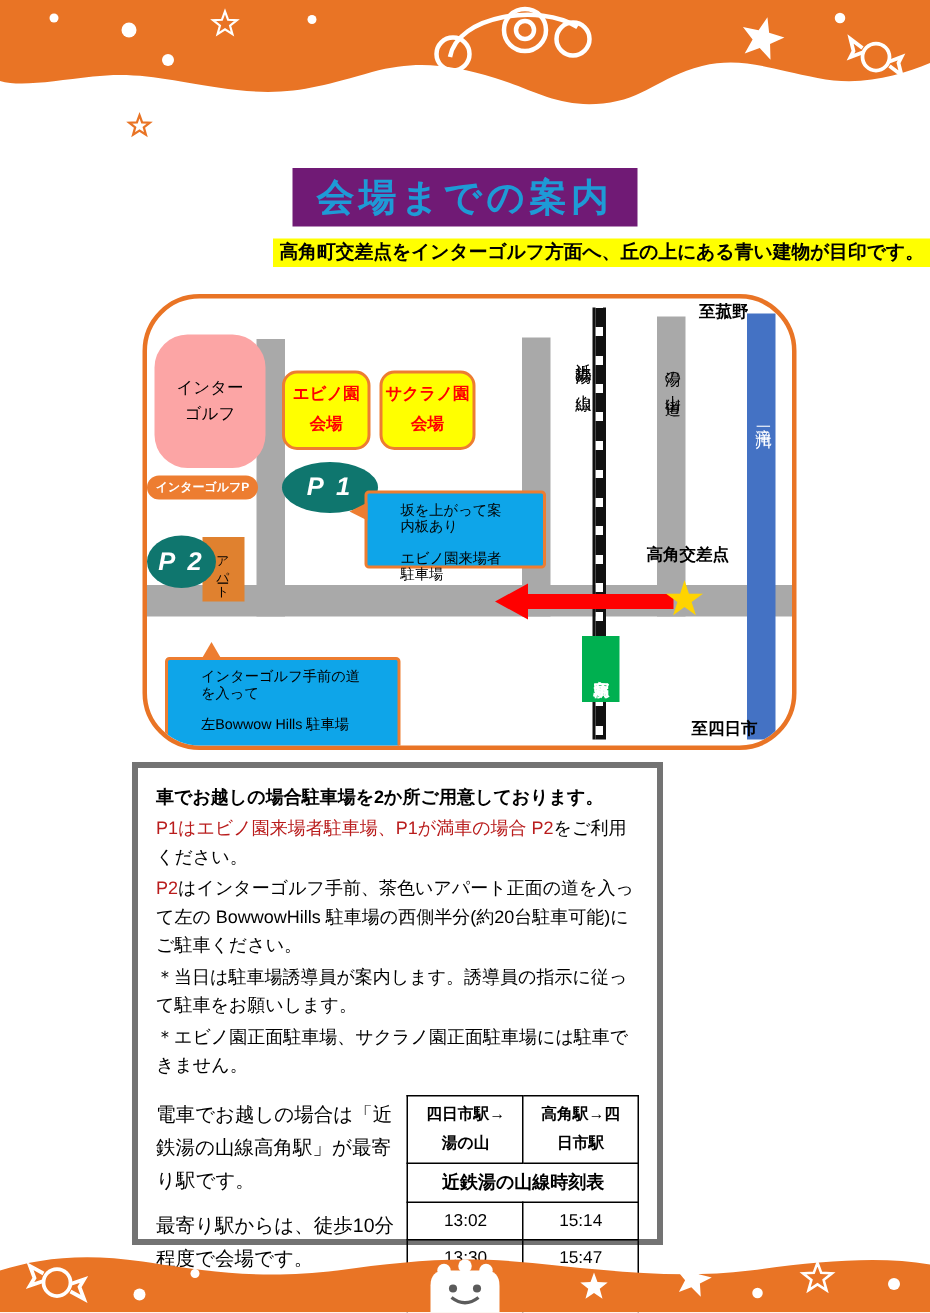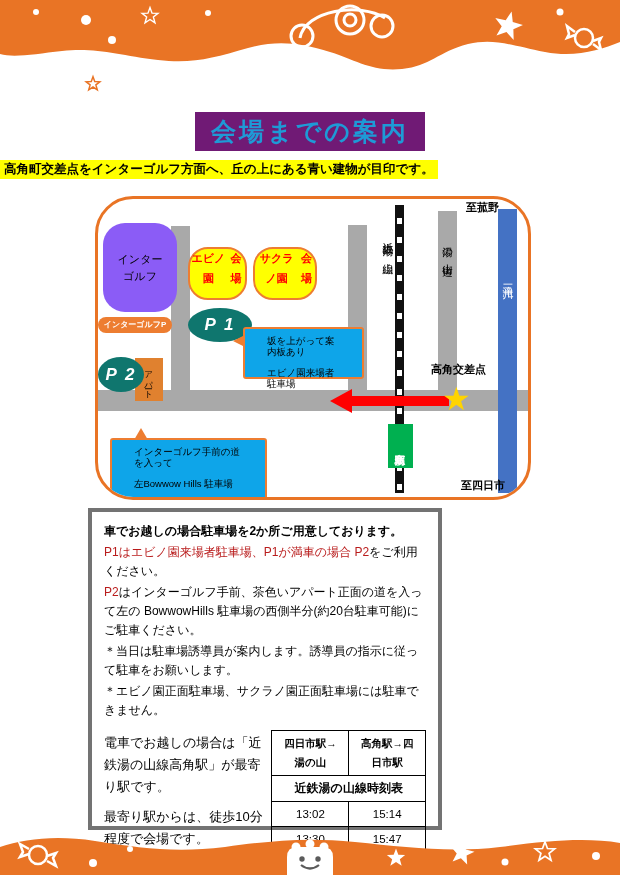--- a/index.html
+++ b/index.html
@@ -8,47 +8,47 @@
   #page{position:relative;width:620px;height:875px;overflow:hidden;background:#fff}
 
   
   .band{position:absolute;left:0;pointer-events:none}
   #band-top{top:0}
   #band-bottom{bottom:0}
 
   
   #title-wrap{position:absolute;top:112px;left:0;width:620px;text-align:center}
   #title-wrap span{display:inline-block;background:#701a75;color:#1E9AD6;font-size:25px;font-weight:bold;letter-spacing:3px;padding:3px 16px}
-  #notice-wrap{position:absolute;top:159px;left:0;width:620px;text-align:left}
+  #notice-wrap{position:absolute;top:159px;left:0;width:620px;text-align:right}
   #notice-wrap span{display:inline-block;background:#FFFF00;color:#000;font-size:12.5px;font-weight:bold;padding:1px 4px}
 
   
   #map{position:absolute;left:95px;top:196px;width:436px;height:304px;border:3px solid #E97425;border-radius:38px;background:#fff;overflow:hidden}
   #map .abs{position:absolute}
   .road{position:absolute;background:#A9A9A9;z-index:1}
   #road-main{left:0;top:191px;width:430px;height:21px}
   #road-a{left:73px;top:27px;width:19px;height:185px}
   #road-b{left:250px;top:26px;width:19px;height:186px}
   #road-c{left:340px;top:12px;width:19px;height:200px}
   #railway{position:absolute;left:297px;top:6px;width:9px;height:288px;z-index:2;
     border-left:2px solid #111;border-right:2px solid #111;
     background:repeating-linear-gradient(180deg,#111 0 13px,#fff 13px 19px)}
   #river{position:absolute;left:400px;top:10px;width:19px;height:284px;background:#4472C4;z-index:2}
   #river-label{position:absolute;left:50%;transform:translateX(-50%);top:66px;color:#fff;font-size:11px}
   .vtext{writing-mode:vertical-rl;text-orientation:upright;letter-spacing:2px}
   #lbl-railway{left:282px;top:34px;font-size:11px;z-index:3}
   #lbl-yunoyama{left:343px;top:40px;font-size:10.5px;z-index:3}
   #lbl-komono{left:368px;top:1px;font-size:11px;font-weight:bold;z-index:3}
   #lbl-yokkaichi{left:363px;top:279px;font-size:11px;font-weight:bold;z-index:3}
-  #golf{left:5px;top:24px;width:74px;height:89px;background:#8b5cf6;border-radius:22px;z-index:3;
+  #golf{left:5px;top:24px;width:74px;height:89px;background:#fca5a5;border-radius:22px;z-index:3;
     display:flex;flex-direction:column;align-items:center;justify-content:center;font-size:11px;line-height:1.5}
   #golf-pill{left:0;top:118px;width:74px;height:16px;background:#ED7D31;border-radius:8px;color:#fff;
     font-size:8px;font-weight:bold;text-align:center;line-height:16px;z-index:3}
-  .venue{background:#FFFF00;border:2.5px solid #ED7D31;border-radius:20px;color:#FF0000;font-weight:bold;
-    font-size:11px;text-align:center;display:flex;flex-direction:row;justify-content:center;line-height:1.8;z-index:3}
+  .venue{background:#FFFF00;border:2.5px solid #ED7D31;border-radius:10px;color:#FF0000;font-weight:bold;
+    font-size:11px;text-align:center;display:flex;flex-direction:column;justify-content:center;line-height:1.8;z-index:3}
   #venue-ebino{left:90px;top:48px;width:59px;height:53px}
   #venue-sakura{left:155px;top:48px;width:64px;height:53px}
   .pbadge{background:#0f766e;border-radius:50%;color:#fff;font-weight:bold;font-style:italic;font-size:17px;
     display:flex;align-items:center;justify-content:center;letter-spacing:2px;z-index:4}
   #p1{left:90px;top:109px;width:64px;height:34px}
   #p2{left:0;top:158px;width:46px;height:35px}
   #apartment{left:37px;top:159px;width:28px;height:43px;background:#E0812F;z-index:3;
     display:flex;align-items:center;justify-content:center;font-size:8.5px}
   .callout{position:absolute;background:#0ea5e9;border:2px solid #ED7D31;border-radius:3px;padding:6px 22px;
     font-size:9.5px;line-height:1.2;z-index:6}

